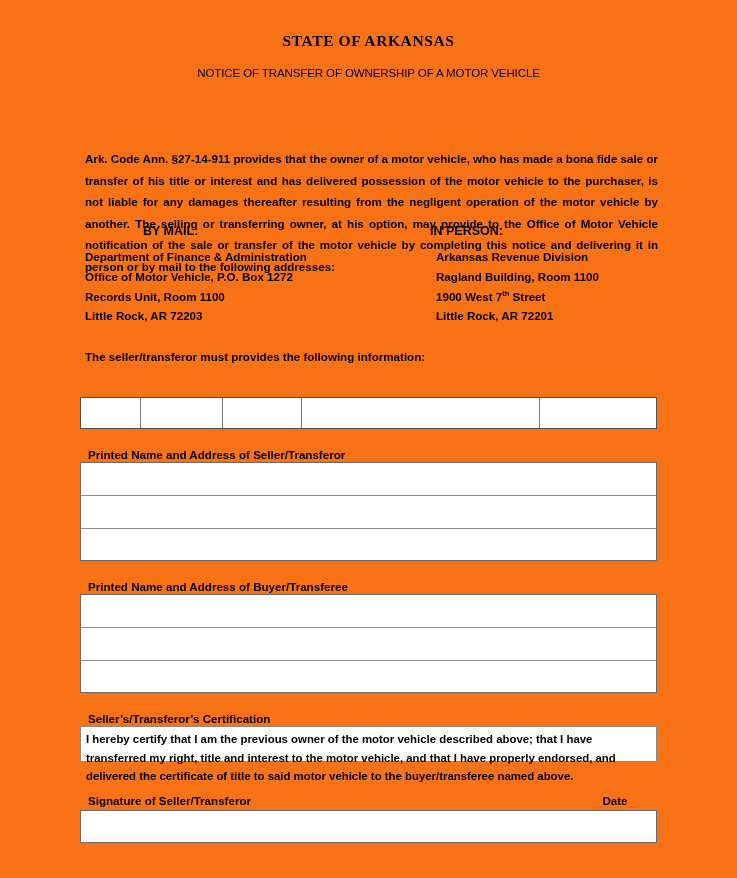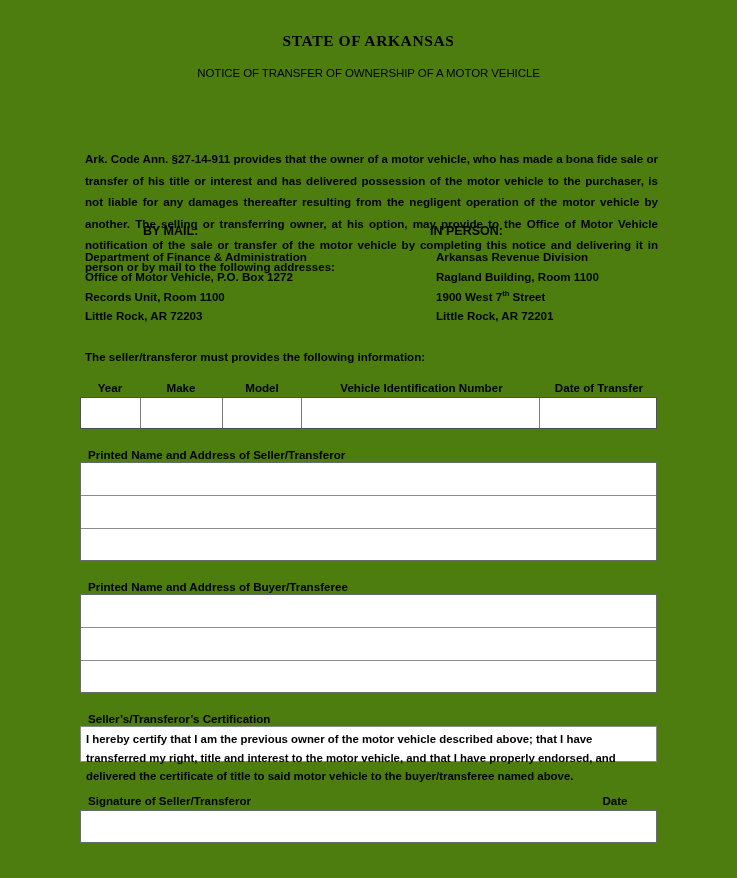--- a/index.html
+++ b/index.html
@@ -13,21 +13,21 @@
     font-family: "Liberation Sans", sans-serif;
     color: #000000;
     position: relative;
     overflow: hidden;
   }
   .page {
     position: absolute;
     left: 0; top: 0;
     width: 737px;
     height: 878px;
-    background: #4d7c0f;
+    background: #f97316;
   }
 
   
   .doc-title {
     position: absolute;
     left: 0; top: 32px;
     width: 737px;
     text-align: center;
     font-family: "Liberation Serif", serif;
     font-weight: bold;
@@ -218,27 +218,20 @@
   <div class="addr-block addr-right">
     <div class="addr-head">IN PERSON:</div>
     <div class="addr-line">Arkansas Revenue Division</div>
     <div class="addr-line">Ragland Building, Room 1100</div>
     <div class="addr-line"><span>1900 West 7</span><sup>th</sup><span> Street</span></div>
     <div class="addr-line">Little Rock, AR  72201</div>
   </div>
 
   <div class="lead-in">The seller/transferor must provides the following information:</div>
 
-  <div class="vt-headers">
-    <span class="vt-h-year">Year</span>
-    <span class="vt-h-make">Make</span>
-    <span class="vt-h-model">Model</span>
-    <span class="vt-h-vin">Vehicle Identification Number</span>
-    <span class="vt-h-date">Date of Transfer</span>
-  </div>
 
   <div class="vt-grid">
     <div class="vt-cell vt-c-year"></div>
     <div class="vt-cell vt-c-make"></div>
     <div class="vt-cell vt-c-model"></div>
     <div class="vt-cell vt-c-vin"></div>
     <div class="vt-cell vt-c-date"></div>
   </div>
 
   <div class="fld-label" id="seller-label">Printed Name and Address of Seller/Transferor</div>

